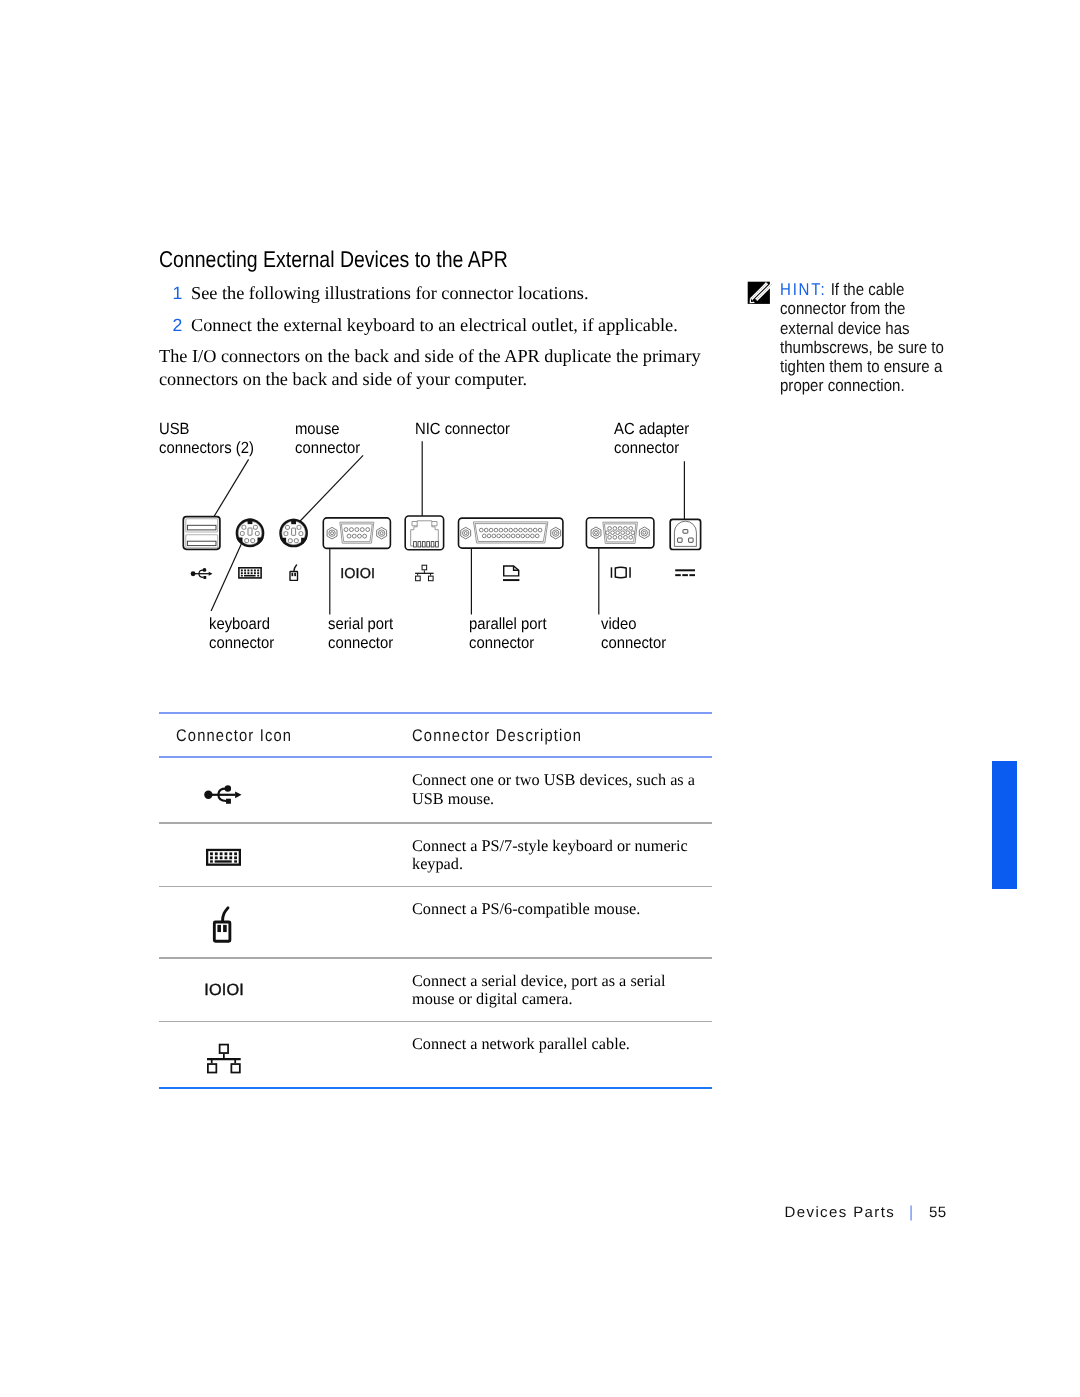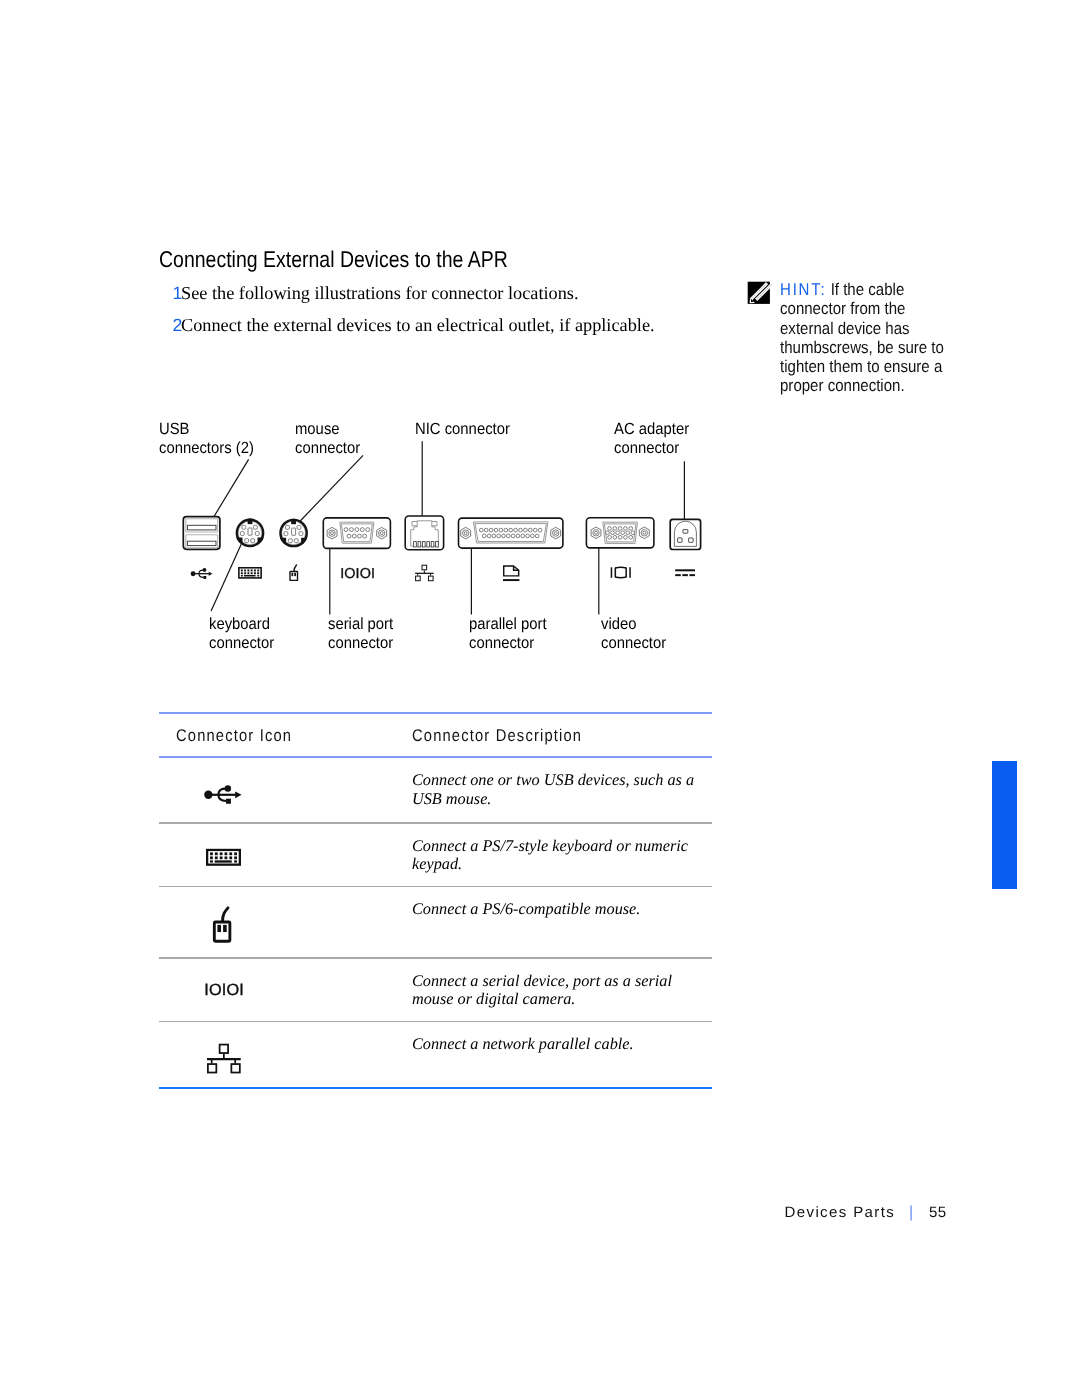--- a/index.html
+++ b/index.html
@@ -12,21 +12,21 @@
 
   
   #heading{left:159px;top:248px;font-size:22.8px;line-height:22.8px;
            transform:scaleX(0.855);transform-origin:0 0;white-space:nowrap;color:#000;}
 
   
   .step{position:absolute;font-family:"Liberation Serif",serif;font-size:18.3px;
         line-height:18.3px;color:#000;white-space:nowrap;}
   .step .num{position:absolute;left:-2.5px;top:-0.3px;color:#1763e8;
         font-family:"Liberation Sans",sans-serif;font-size:17.7px;}
-  .step .txt{position:absolute;left:6px;top:0;}
+  .step .txt{position:absolute;left:16px;top:0;}
 
   
   #para{left:159px;top:345px;width:560px;font-family:"Liberation Serif",serif;
         font-size:18.3px;line-height:23.3px;color:#000;text-align:left;}
 
   
   #hint{left:746.9px;top:280.8px;width:200px;}
   #hintIcon{position:absolute;left:0;top:0;width:30px;height:28px;overflow:visible;}
   #hintText{position:absolute;left:32.8px;top:-0.6px;width:186px;font-size:17px;
             line-height:19.2px;color:#121212;transform:scaleX(0.885);transform-origin:0 0;}
@@ -43,21 +43,21 @@
 
   
   #diagram{left:0;top:0;width:1080px;height:1397px;}
   .dlabel{position:absolute;font-size:16.2px;line-height:19.6px;color:#000;white-space:nowrap;
           transform:scaleX(0.917);transform-origin:0 0;}
 
   
   .th{position:absolute;font-size:17px;letter-spacing:1.35px;color:#141414;white-space:nowrap;
       transform:scaleX(0.866);transform-origin:0 0;}
   .cell{position:absolute;left:412px;font-family:"Liberation Serif",serif;font-size:16.25px;
-        line-height:18.5px;color:#000;width:292px;font-style:italic;}
+        line-height:18.5px;color:#000;width:292px;}
   .ruleblue-top{position:absolute;left:159px;width:553px;height:1.9px;background:#7e9bf8;}
   .ruleblue-bot{position:absolute;left:159px;width:553px;height:1.75px;background:#1d78f8;}
   .rulegray{position:absolute;left:159px;width:553px;height:1.45px;background:#a9a9a9;}
   .ioioi{position:absolute;font-family:"Liberation Sans",sans-serif;font-size:14.4px;
          font-weight:400;letter-spacing:0.05px;color:#111;white-space:nowrap;
          -webkit-text-stroke:0.33px #111;}
   .ioioi.tbl{font-size:16.3px;letter-spacing:0.2px;-webkit-text-stroke:0.38px #111;}
 </style>
 </head>
 <body>
@@ -65,23 +65,24 @@
 <div class="page">
 
   <div class="abs" id="heading">Connecting External Devices to the APR</div>
 
   <div class="step" style="left:175px;top:284px">
     <span class="num">1</span>
     <span class="txt">See the following illustrations for connector locations.</span>
   </div>
   <div class="step" style="left:175px;top:316px">
     <span class="num">2</span>
-    <span class="txt">Connect the external devices to an electrical outlet, if applicable.</span>
-  </div>
-
+    <span class="txt">Connect the external keyboard to an electrical outlet, if applicable.</span>
+  </div>
+
+  <div class="abs" id="para">The I/O connectors on the back and side of the APR duplicate the primary connectors on the back and side of your computer.</div>
 
   <div class="abs" id="hint">
     <svg id="hintIcon" viewBox="0 0 30 28">
       <rect x="0.7" y="0.7" width="22.2" height="22.2" fill="#000"></rect>
       <g transform="rotate(-45 5.3 19.5)">
         <path d="M5.3 16.2 L28.0 16.2 L28.0 19.3 L5.3 19.3 Z" fill="#fff"></path>
         <path d="M8.4 20.3 L31.0 20.3 L31.0 23.4 L8.4 23.4 Z" fill="#fff"></path>
         <path d="M1.5 19.5 L5.5 16.0 L5.5 23.1 Z" fill="#fff"></path>
         <path d="M3.4 19.6 L5.5 17.5 L5.5 21.6 Z" fill="#000"></path>
         <path d="M5.0 17.7 L28.0 17.7" stroke="#000" stroke-width="0.4" fill="none" stroke-dasharray="0.48 0.5"></path>

